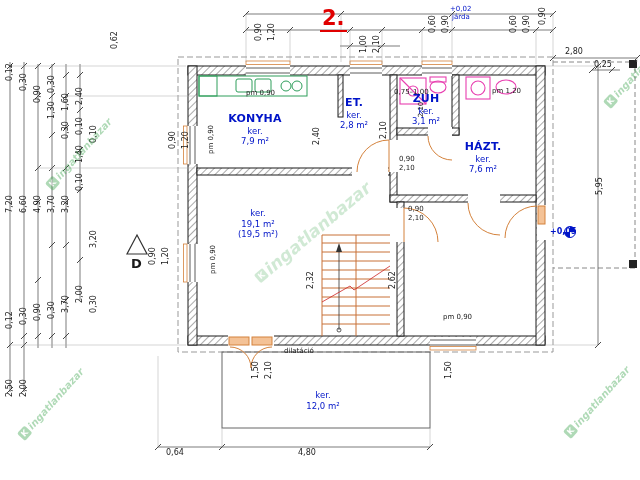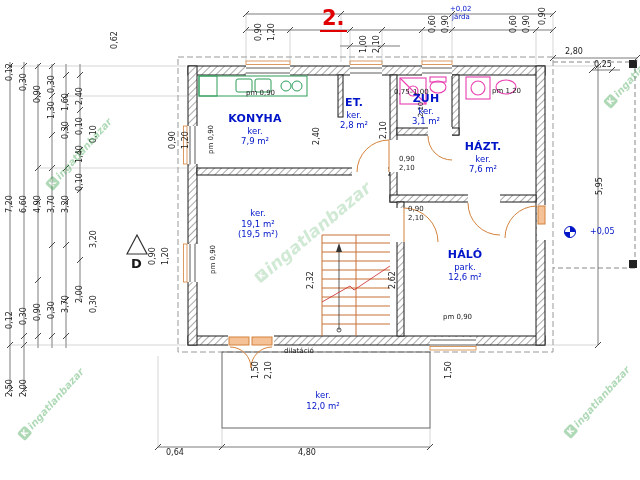--- a/index.html
+++ b/index.html
@@ -218,33 +218,28 @@
   <div class="room" style="left:455px;top:140px;width:56px">
     <div class="rname">HÁZT.</div>
     <div class="rsub">ker.</div>
     <div class="rsub">7,6 m²</div>
   </div>
   <div class="room" style="left:213px;top:208px;width:90px">
     <div class="rsub">ker.</div>
     <div class="rsub">19,1 m²</div>
     <div class="rsub">(19,5 m²)</div>
   </div>
-  <div class="room" style="left:430px;top:248px;width:70px">
-    <div class="rname">HÁLÓ</div>
-    <div class="rsub">park.</div>
-    <div class="rsub">12,6 m²</div>
-  </div>
   <div class="room" style="left:248px;top:390px;width:150px">
     <div class="rsub">ker.</div>
     <div class="rsub">12,0 m²</div>
   </div>
 
   <span class="dim tiny blue" style="left:450px;top:6px">+0,02</span>
   <span class="dim tiny blue" style="left:452px;top:14px">járda</span>
-  <span class="dim blue" style="left:590px;top:228px;font-weight:normal">+0,05</span>
+  <span class="dim blue" style="left:550px;top:228px;font-weight:bold">+0,05</span>
   <span class="dim tiny" style="left:284px;top:348px">dilatáció</span>
 
   <span class="dim v" style="left:250px;top:28px">0,90</span>
   <span class="dim v" style="left:263px;top:28px">1,20</span>
   <span class="dim v" style="left:355px;top:40px">1,00</span>
   <span class="dim v" style="left:368px;top:40px">2,10</span>
   <span class="dim v" style="left:424px;top:20px">0,60</span>
   <span class="dim v" style="left:437px;top:20px">0,90</span>
   <span class="dim v" style="left:505px;top:20px">0,60</span>
   <span class="dim v" style="left:518px;top:20px">0,90</span>

